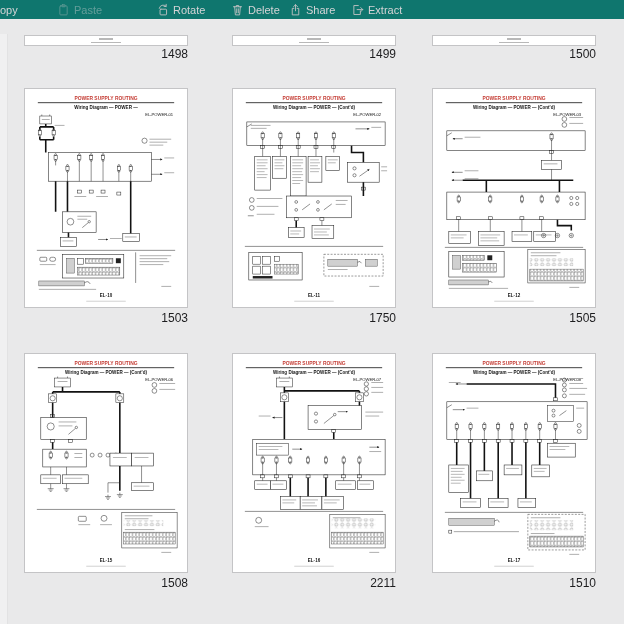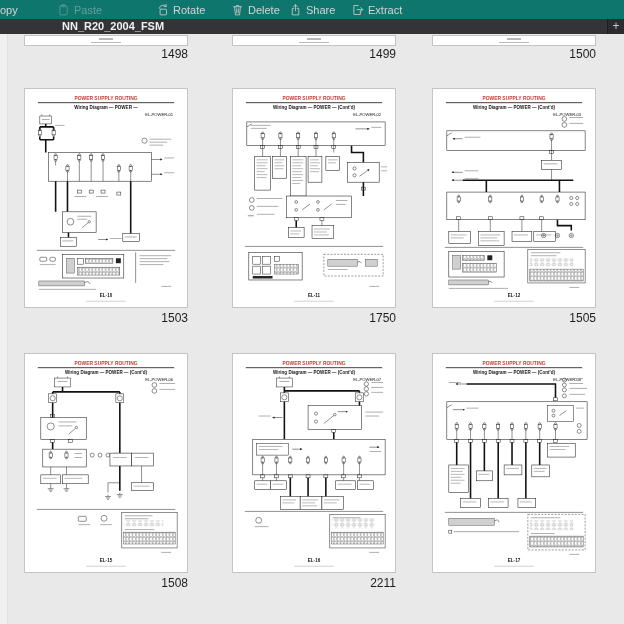--- a/index.html
+++ b/index.html
@@ -113,24 +113,20 @@
       </div>
     <div class="titem" style="left:351px">
       <svg viewBox="0 0 16 16">
           <path d="M9,2.5 H3.5 V13.5 H11.5 V9"></path>
           <path d="M7.5,7.5 H14.5 M12,5 L14.5,7.5 L12,10"></path>
         </svg>
       <span>Extract</span>
       </div>
   </div>
 
-  <div class="tabbar">
-    <div class="tabtitle"><span>NN_R20_2004_FSM</span></div>
-    <div class="newtab">+</div>
-  </div>
 
   <div class="canvas">
     <div class="edgestrip"></div>
 
     <div class="thumb sliver" style="left:24px;top:1px">
         <div class="mark" style="top:2px;width:14px;height:1.5px"></div>
         <div class="mark" style="top:6px;width:30px;height:1px"></div>
       </div>
     <div class="thumb sliver" style="left:232px;top:1px">
         <div class="mark" style="top:2px;width:14px;height:1.5px"></div>
@@ -651,14 +647,15 @@
         <rect class="b" x="99" y="181" width="24" height=".9"></rect>
         <rect x="98" y="184" width="54" height="11" fill="url(#gr)" stroke="#333" stroke-width=".4"></rect>
         <rect class="b" x="138" y="202" width="10" height=".9"></rect>
         <text class="foot" x="82" y="210">EL-17</text>
         <rect class="b" x="62" y="214" width="40" height="1" opacity=".5"></rect>
       </svg>
     </div>
 
     <div class="plabel" style="left:24px;top:542px">1508</div>
     <div class="plabel" style="left:232px;top:542px">2211</div>
+    <div class="plabel" style="left:432px;top:542px">1510</div>
   </div>
 </div>
 
 </body></html>

